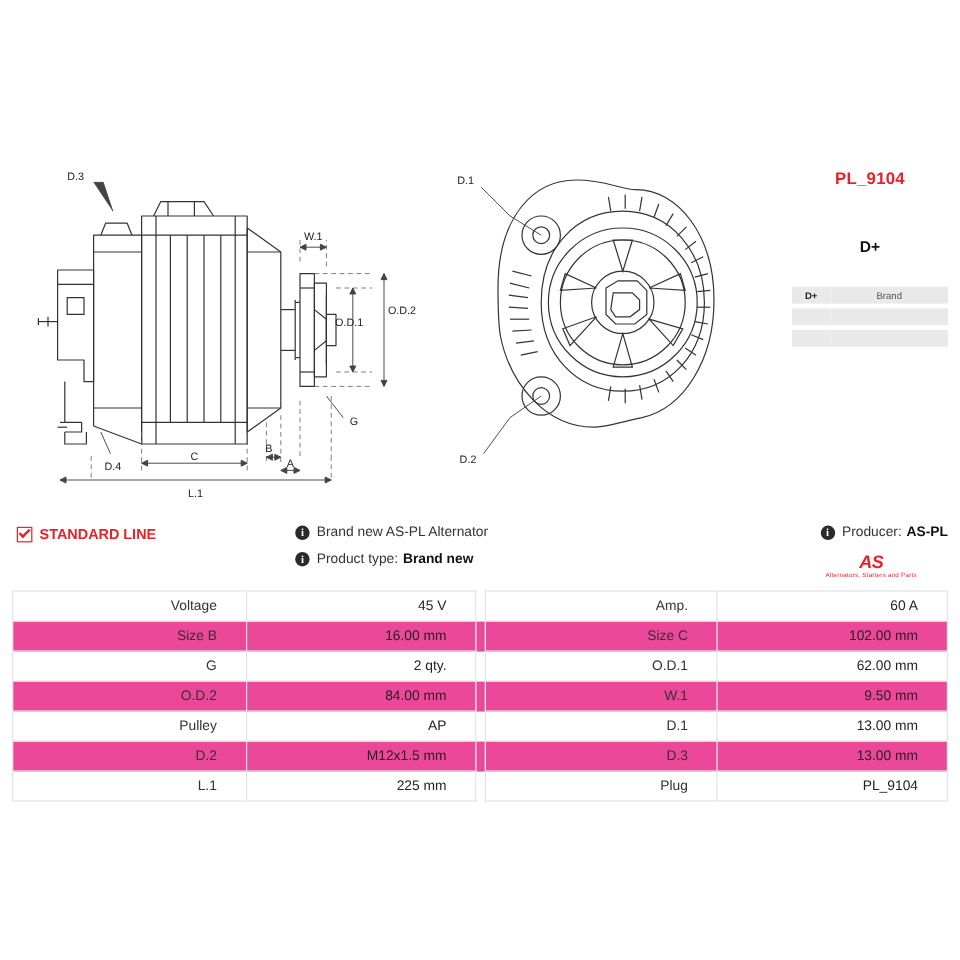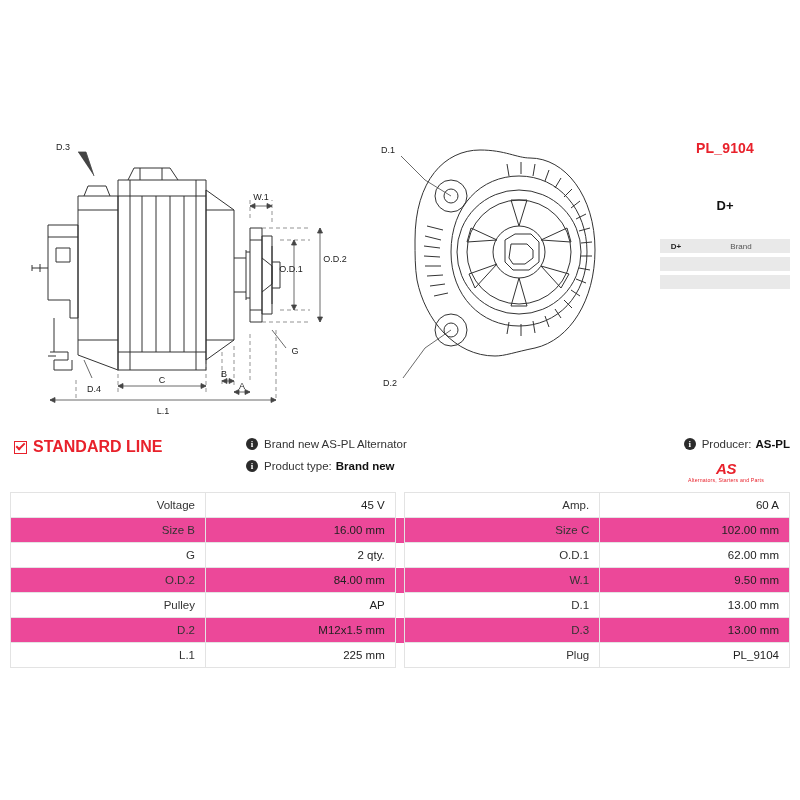--- a/index.html
+++ b/index.html
@@ -116,21 +116,21 @@
     font-size: 9px;
     line-height: 12px;
     text-align: center;
     font-weight: bold;
     font-family: "Liberation Serif", serif;
     flex: 0 0 auto;
   }
   .std-line {
     color: #e8212b;
     font-weight: bold;
-    font-size: 16px;
+    font-size: 12px;
     display: flex;
     align-items: center;
   }
   .check-box {
     display: inline-block;
     width: 11px; height: 11px;
     margin-right: 6px;
     border: 1px solid #e8212b;
     position: relative;
     flex: 0 0 auto;
@@ -172,21 +172,21 @@
     position: absolute;
     left: 10px;
     top: 492px;
     width: 780px;
     border-collapse: collapse;
     font-size: 11.5px;
   }
   .spec-table td {
     border: 1px solid #e3e3e3;
     height: 24px;
-    padding: 0 10px;
+    padding: 0 24px;
     color: #333;
   }
   .spec-table td.label {
     text-align: right;
     width: 165px;
   }
   .spec-table td.value {
     text-align: right;
     width: 160px;
     color: #222;

